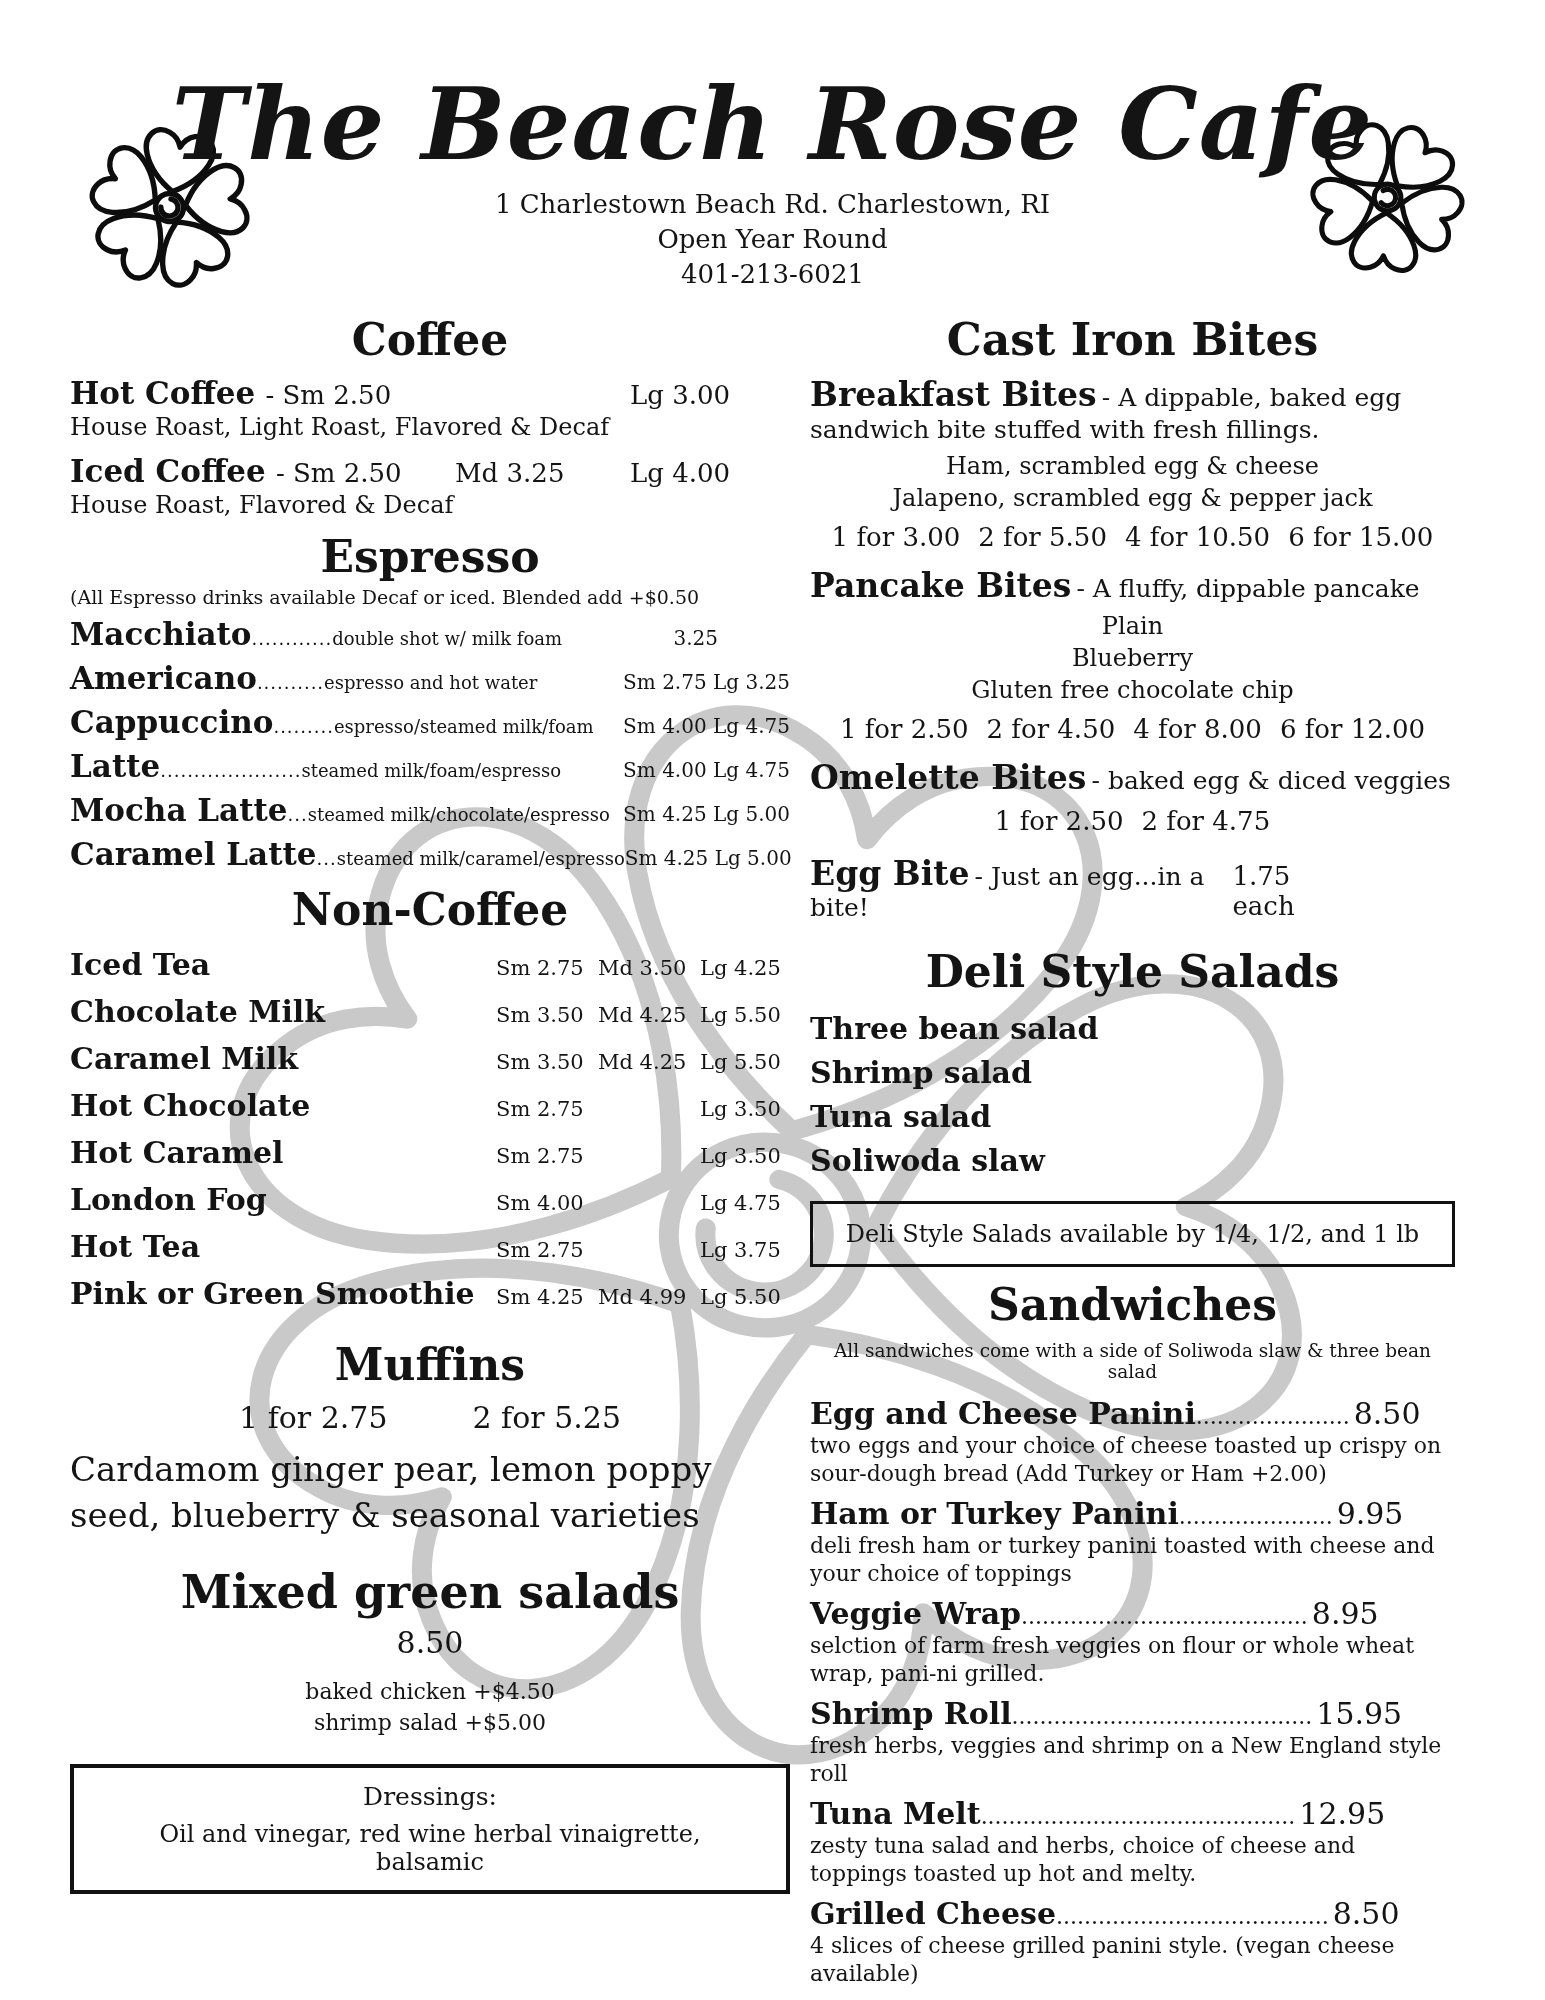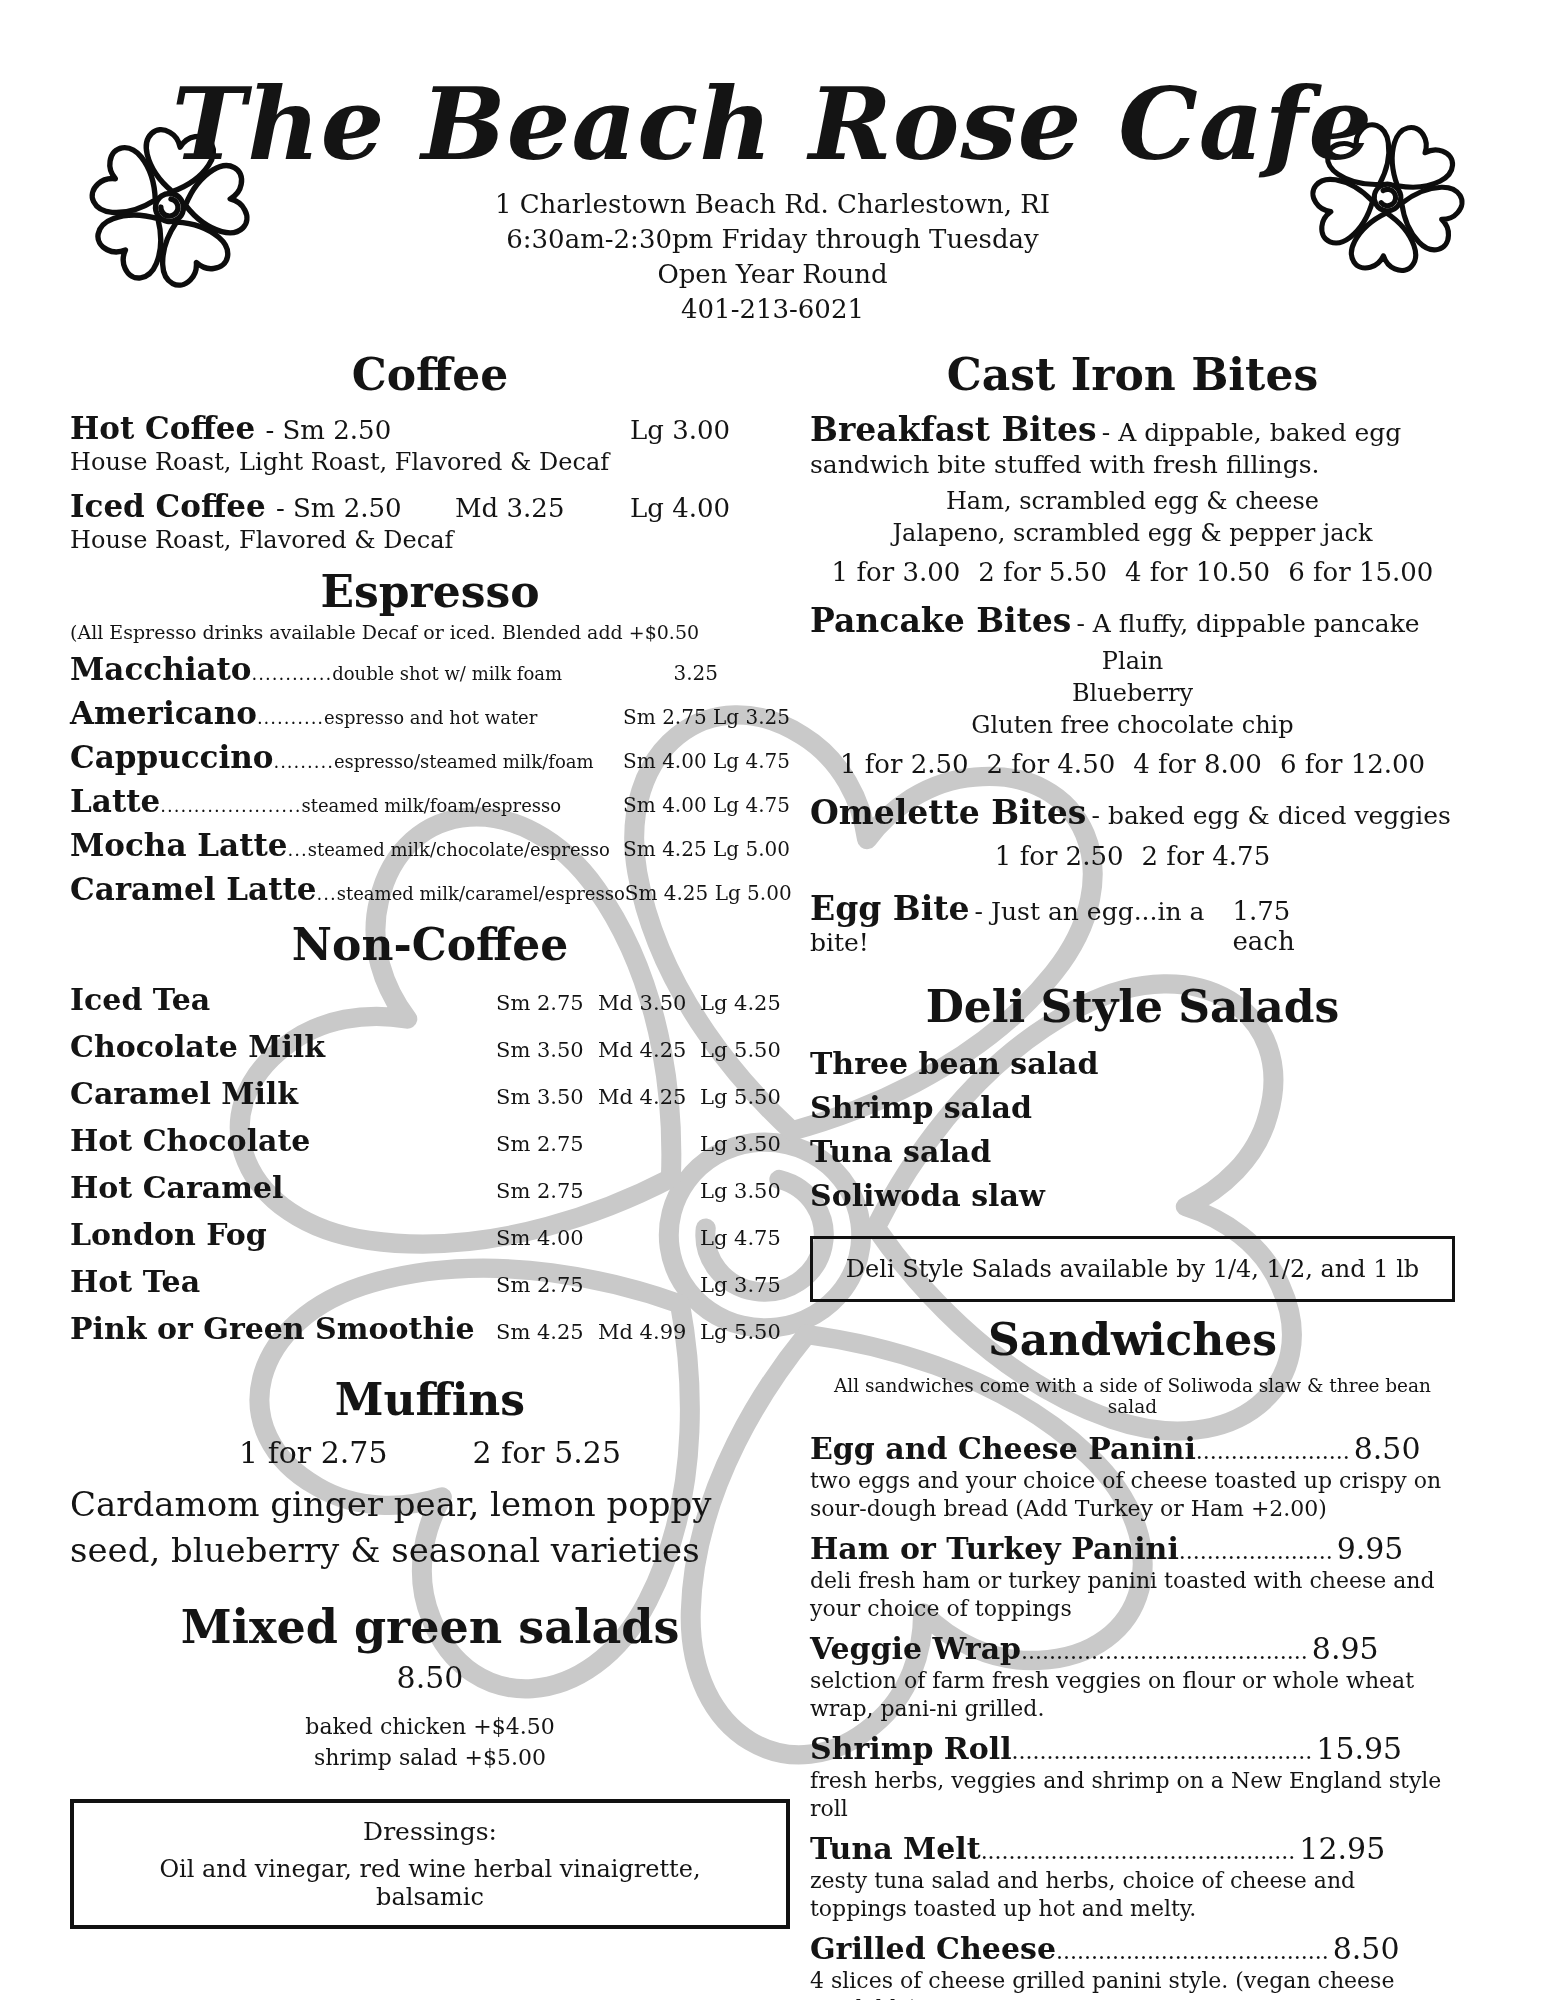--- a/index.html
+++ b/index.html
@@ -112,21 +112,20 @@
   </svg>
   <svg class="rose rose-right" viewBox="0 0 200 200">
     <use href="#roseShape" stroke="#0d0d0d" stroke-width="5" transform="rotate(-32 100 100)"></use>
   </svg>
 
   <div class="content">
 
     <div class="title">The Beach Rose Cafe</div>
     <div class="addr-block">
       <div>1 Charlestown Beach Rd. Charlestown, RI</div>
-      <div>6:30am-2:30pm Friday through Tuesday</div>
       <div>Open Year Round</div>
       <div>401-213-6021</div>
     </div>
 
     <div class="cols">
 
       <section class="colL">
 
         <h2 class="h1">Coffee</h2>
 

